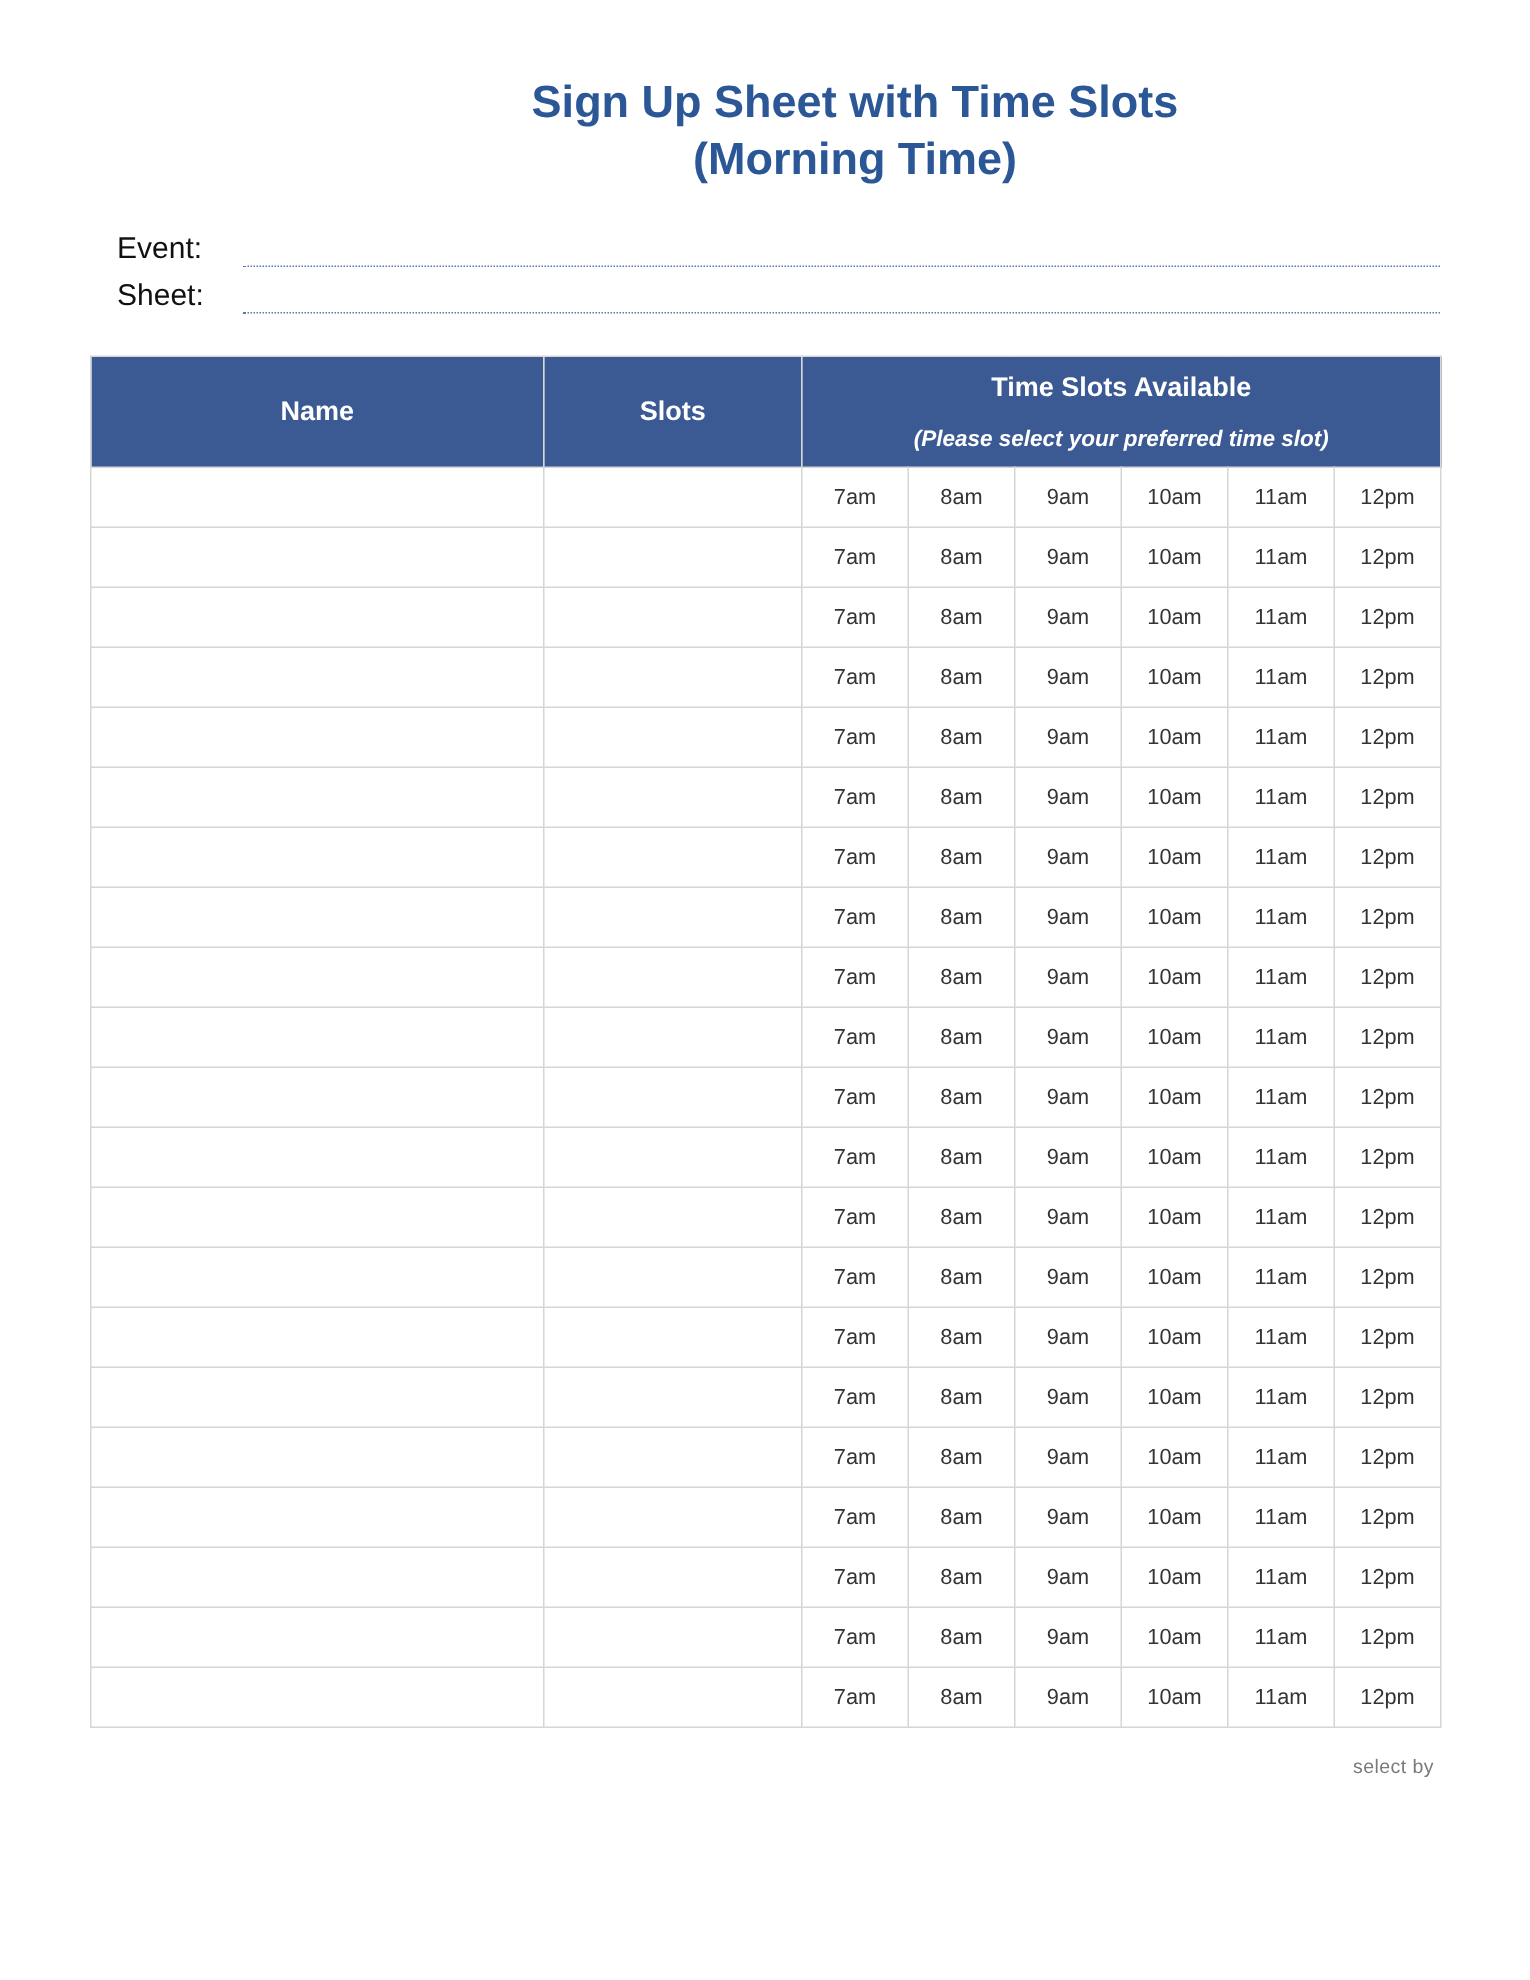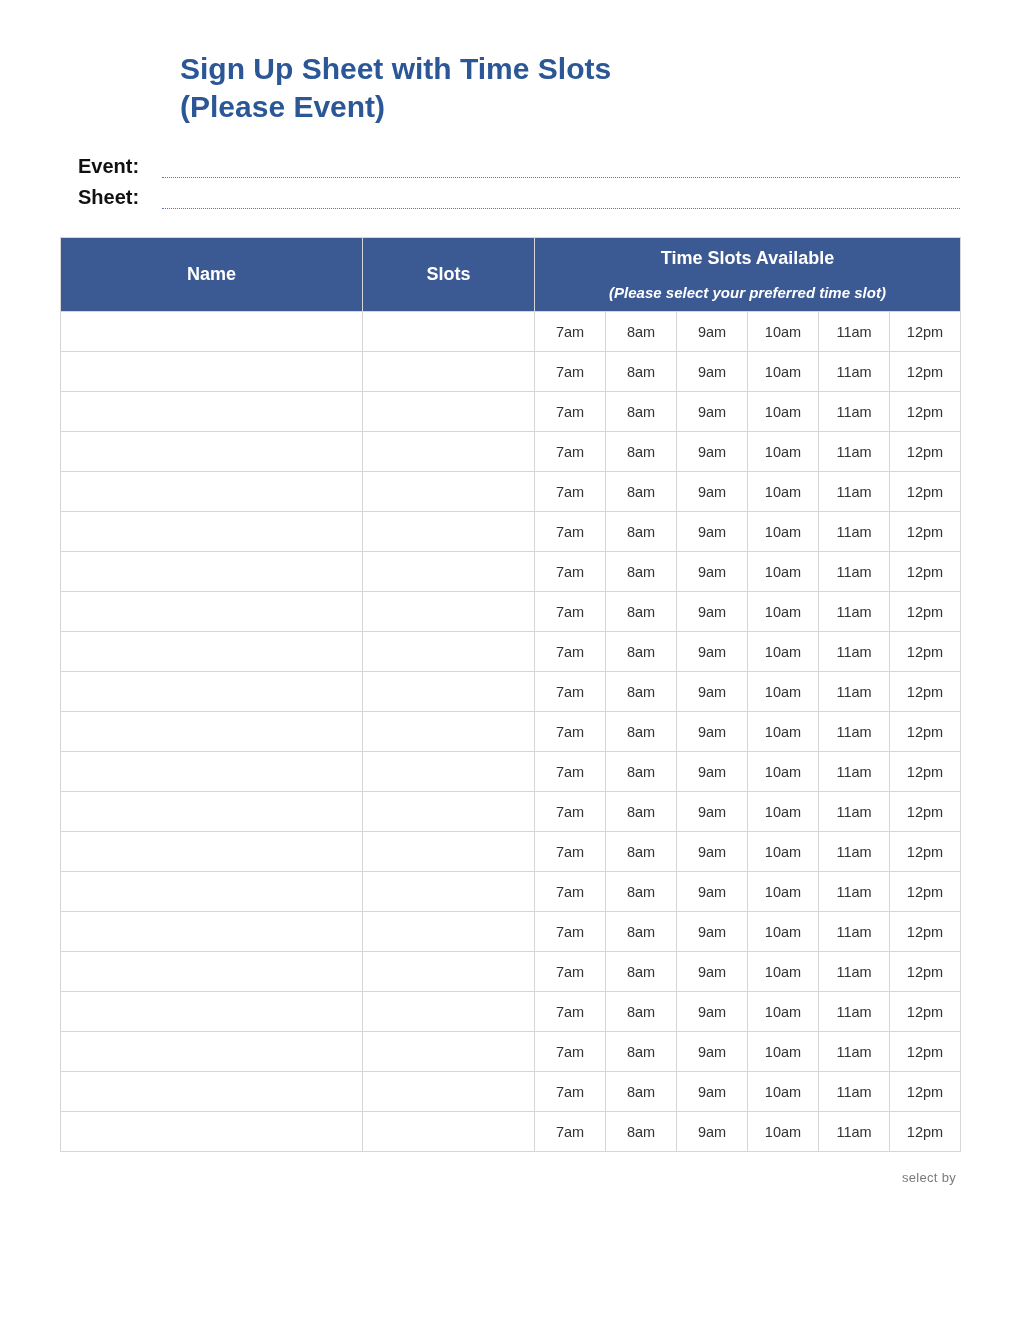--- a/index.html
+++ b/index.html
@@ -9,36 +9,37 @@
     width: 1020px;
     height: 1320px;
     background: #ffffff;
     font-family: "Segoe UI", Arial, sans-serif;
     color: #333;
   }
   .page {
     padding: 50px 60px 30px 60px;
   }
   .title {
+    text-align: center;
     color: #2b5797;
     font-size: 30px;
     font-weight: 700;
     line-height: 1.25;
     margin: 0 0 30px 0;
     padding-left: 120px;
   }
   .meta-row {
     display: flex;
     align-items: flex-end;
     margin: 8px 0 8px 0;
     padding-left: 18px;
   }
   .meta-label {
     font-size: 20px;
-    font-weight: 700;
+    font-weight: 400;
     color: #111;
     width: 78px;
   }
   .meta-line {
     flex: 1;
     border-bottom: 1px dotted #5679b6;
     height: 22px;
     margin-left: 6px;
   }
   table.sheet {
@@ -105,21 +106,21 @@
   }
   .brand .bold { font-weight: 700; color: #2b5797; }
 </style>
 </head>
 <body>
 
 <div class="page">
 
   <h1 class="title">
     <span>Sign Up Sheet with Time Slots</span><br>
-    <span>(Please Event)</span>
+    <span>(Morning Time)</span>
   </h1>
 
   <div class="meta-row">
     <span class="meta-label">Event:</span>
     <span class="meta-line"></span>
   </div>
   <div class="meta-row">
     <span class="meta-label">Sheet:</span>
     <span class="meta-line"></span>
   </div>

